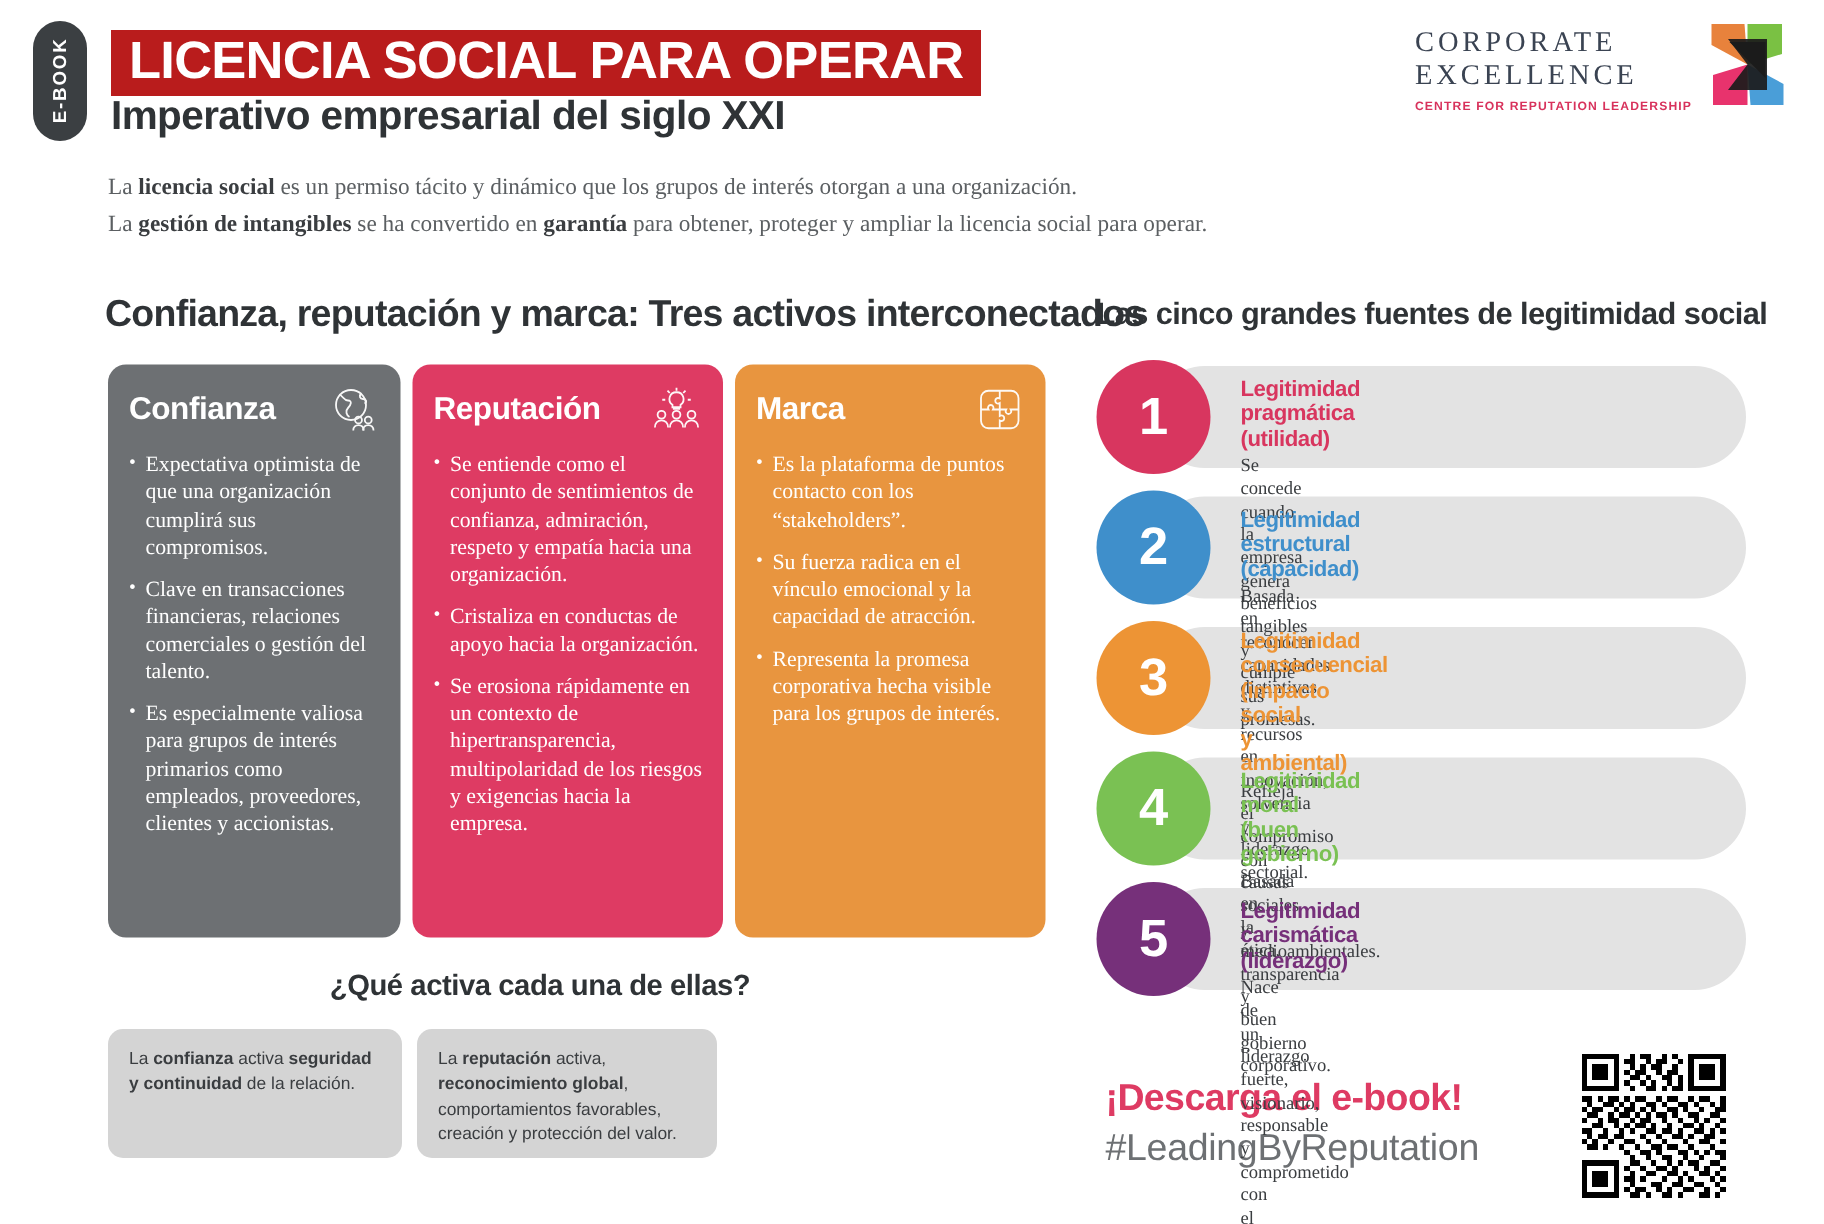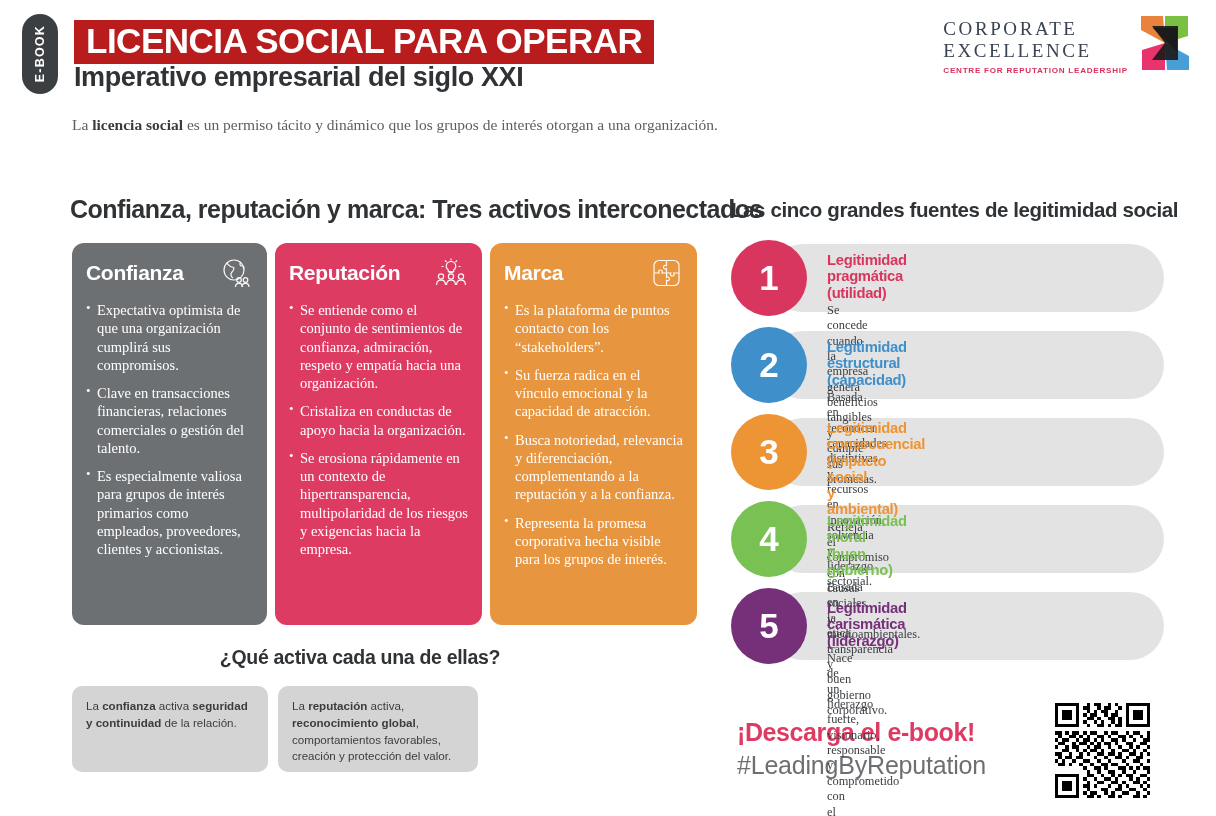--- a/index.html
+++ b/index.html
@@ -159,20 +159,23 @@
       <polygon points="29,29 29,56 6,56 6,36" fill="#e8336d"></polygon>
       <polygon points="29,29 16,12 42,12 42,46 16,46" fill="#1b1b1b" opacity="0.92"></polygon>
       <polygon points="17,14 41,38 41,14" fill="#1b1b1b"></polygon>
     </svg>
   </div>
 </div>
 
 <div class="intro">
   <div>
     <span>La </span><b>licencia social</b><span> es un permiso tácito y dinámico que los grupos de interés otorgan a una organización.</span>
+  </div>
+  <div>
+    <span>La </span><b>gestión de intangibles</b><span> se ha convertido en </span><b>garantía</b><span> para obtener, proteger y ampliar la licencia social para operar.</span>
   </div>
 </div>
 
 <div class="h-left">Confianza, reputación y marca: Tres activos interconectados</div>
 
 <div class="cards">
 
   <div class="card c-gray">
     <div class="card-head">
       <h3>Confianza</h3>
@@ -227,21 +230,20 @@
           <rect x="5" y="3.5" width="25" height="25" rx="5"></rect>
           <path d="M17.5 3.5v5.2c-1.6-.9-3 .1-3 1.5s1.4 2.4 3 1.5v4.3H13c.9-1.6-.1-3-1.5-3s-2.4 1.4-1.5 3H5"></path>
           <path d="M17.5 16v4.3c1.6-.9 3 .1 3 1.5s-1.4 2.4-3 1.5v5.2"></path>
           <path d="M30 16h-5.2c.9 1.6-.1 3-1.5 3s-2.4-1.4-1.5-3h-4.3"></path>
         </svg>
       </span>
     </div>
     <ul>
       <li>Es la plataforma de puntos contacto con los “stakeholders”.</li>
       <li>Su fuerza radica en el vínculo emocional y la capacidad de atracción.</li>
-      <li>Busca notoriedad, relevancia y diferenciación, complementando a la reputación y a la confianza.</li>
       <li>Representa la promesa corporativa hecha visible para los grupos de interés.</li>
     </ul>
   </div>
 
 </div>
 
 <div class="activa-title">¿Qué activa cada una de ellas?</div>
 <div class="activa-row">
   <div class="activa-box">
     <span>La </span><b>confianza</b><span> activa </span><b>seguridad y continuidad</b><span> de la relación.</span>

